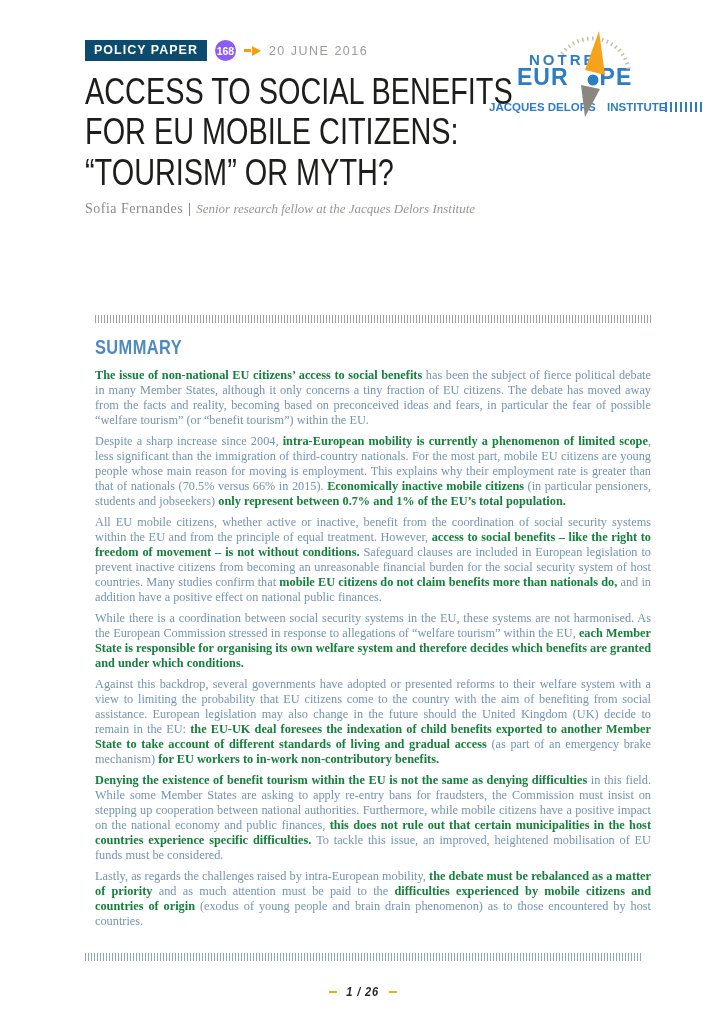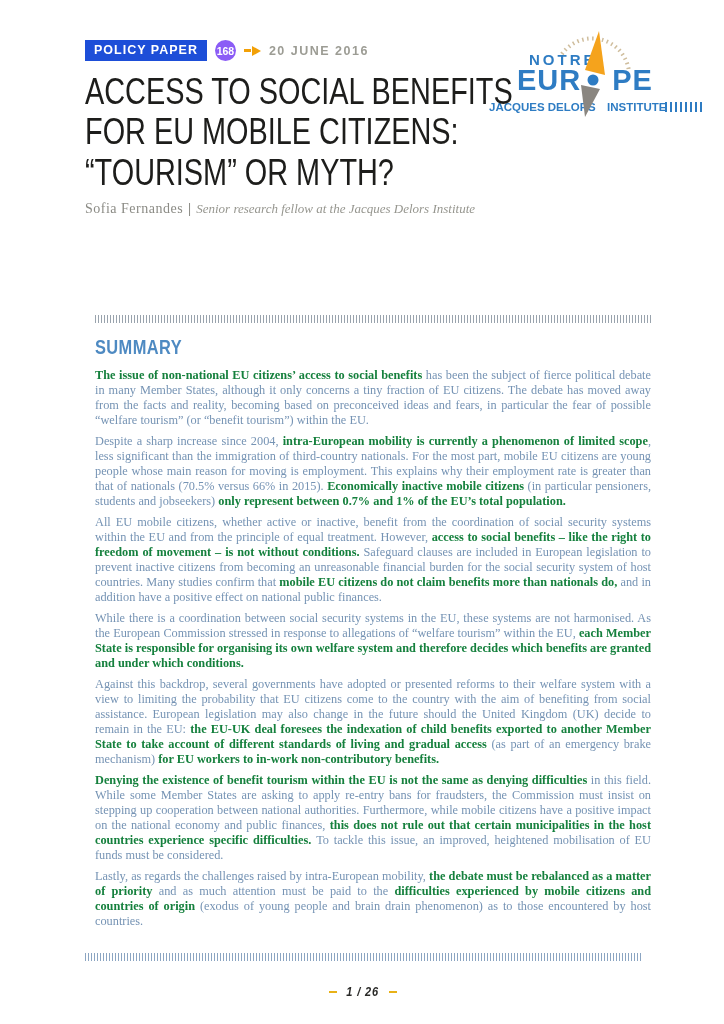--- a/index.html
+++ b/index.html
@@ -1,34 +1,34 @@
 <!DOCTYPE html>
 <html><head>
 <meta charset="utf-8">
 <style>
   html,body{margin:0;padding:0;background:#ffffff;}
   .page{position:relative;width:724px;height:1024px;background:#ffffff;overflow:hidden;
         font-family:"Liberation Sans",sans-serif;}
 
   
   .header-row{position:absolute;left:85px;top:40px;display:flex;align-items:center;gap:8px;}
-  .badge{background:#1d4ed8;color:#ffffff;font-weight:bold;font-size:12.5px;
+  .badge{background:#0c4a6e;color:#ffffff;font-weight:bold;font-size:12.5px;
          letter-spacing:1px;padding:4px 9px;line-height:1;}
   .issue-circle{width:21px;height:21px;border-radius:50%;background:#8b5cf6;color:#ffffff;
          font-size:10.5px;font-weight:bold;display:flex;align-items:center;justify-content:center;}
   .arrow{display:flex;align-items:center;}
   .arrow .tail{width:7px;height:2.5px;background:#f2a007;}
   .arrow .head{width:0;height:0;border-left:9px solid #f2a007;border-top:5.5px solid transparent;
          border-bottom:5.5px solid transparent;margin-left:1px;}
-  .date{color:#9c9c94;font-weight:bold;font-size:12.5px;letter-spacing:1.5px;text-align:right;}
+  .date{color:#9c9c94;font-weight:normal;font-size:12.5px;letter-spacing:1.5px;text-align:right;}
 
   
   .logo{position:absolute;left:486px;top:28px;width:220px;height:92px;color:#2e7cc3;}
   .logo-notre{position:absolute;top:23px;left:43px;font-size:15px;font-weight:bold;letter-spacing:3px;}
-  .logo-europe{position:absolute;top:38px;left:31px;font-size:29px;font-weight:bold;
+  .logo-europe{position:absolute;top:38px;left:31px;font-size:23px;font-weight:bold;
          letter-spacing:1px;display:flex;line-height:1;}
   .logo-gap{width:31px;}
   .logo-sub{position:absolute;top:74px;left:0;width:100%;font-size:11.5px;font-weight:bold;line-height:1;}
   .logo-jd{position:absolute;left:3px;top:0;}
   .logo-inst{position:absolute;left:121px;top:0;}
   .logo-tickmarks{position:absolute;left:179px;top:0;width:40px;height:10px;
          background:repeating-linear-gradient(90deg,#2e7cc3 0 2px,transparent 2px 5px);}
   .compass{position:absolute;left:0;top:0;pointer-events:none;}
 
   

